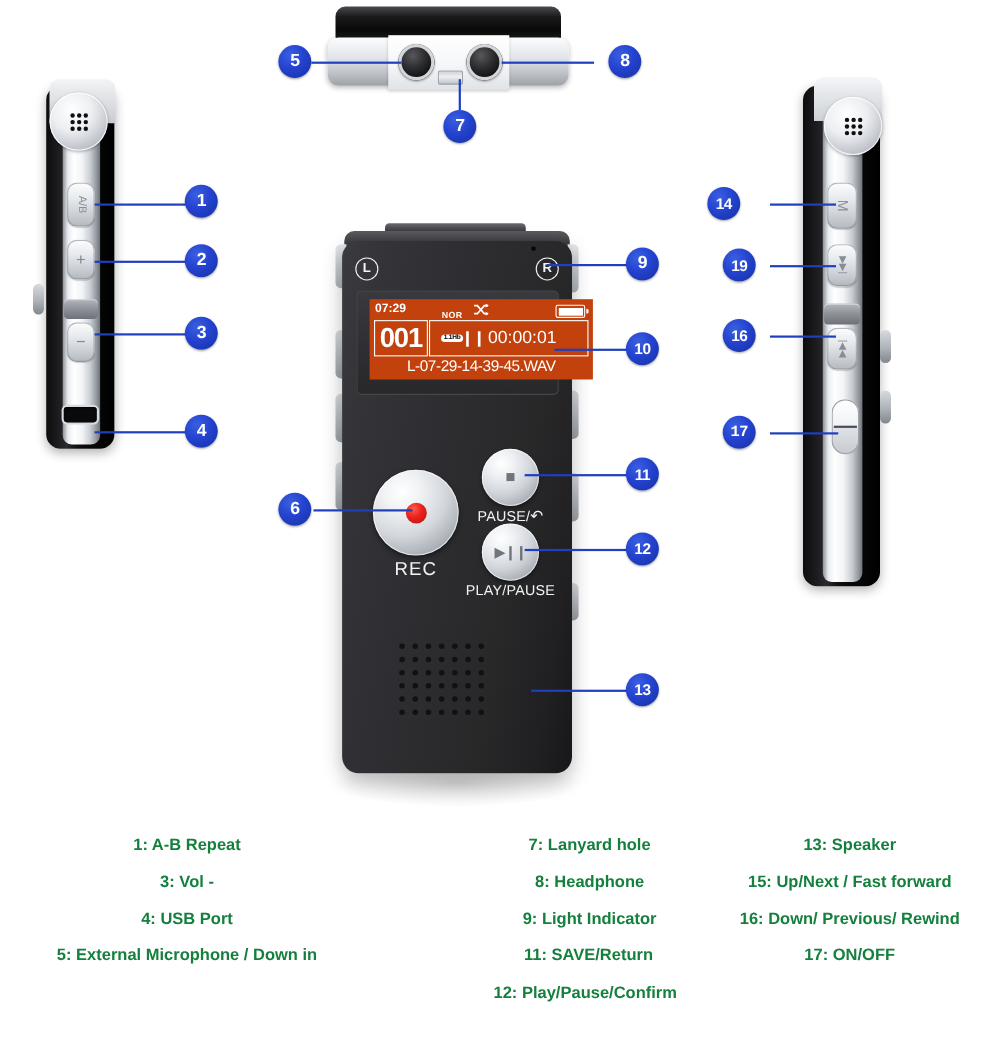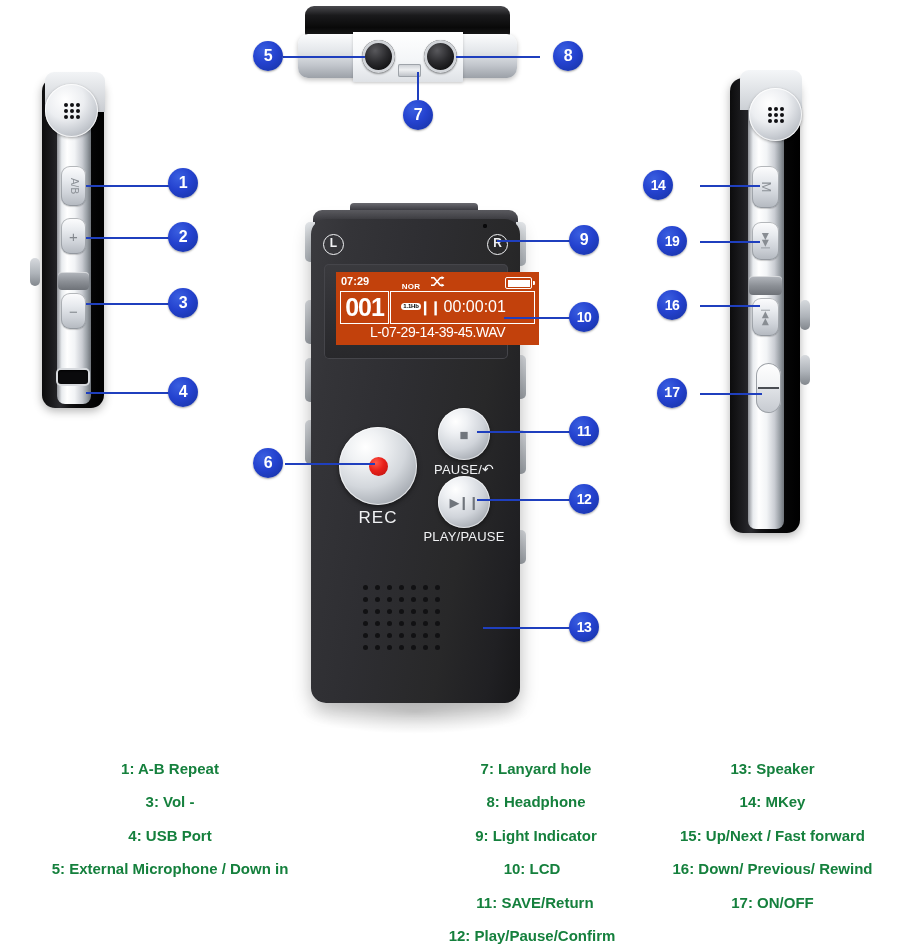--- a/index.html
+++ b/index.html
@@ -504,26 +504,24 @@
     <div class="legend-col" style="left:5px;width:330px;">
       <div class="legend-item">1: A-B Repeat</div>
       <div class="legend-item">3: Vol -</div>
       <div class="legend-item">4: USB Port</div>
       <div class="legend-item">5: External Microphone / Down in</div>
     </div>
     <div class="legend-col" style="left:343px;width:300px;margin-left:43px;">
       <div class="legend-item">7: Lanyard hole</div>
       <div class="legend-item">8: Headphone</div>
       <div class="legend-item">9: Light Indicator</div>
-      <div class="legend-item" style="margin-left:-8px;">10: LCD</div>
       <div class="legend-item" style="margin-left:-2px;">11: SAVE/Return</div>
       <div class="legend-item" style="margin-left:-8px;">12: Play/Pause/Confirm</div>
     </div>
     <div class="legend-col" style="left:640px;width:265px;">
       <div class="legend-item">13: Speaker</div>
-      <div class="legend-item">14: MKey</div>
       <div class="legend-item">15: Up/Next / Fast forward</div>
       <div class="legend-item">16: Down/ Previous/ Rewind</div>
       <div class="legend-item">17: ON/OFF</div>
     </div>
   </div>
 
 </div>
 
 </body></html>

